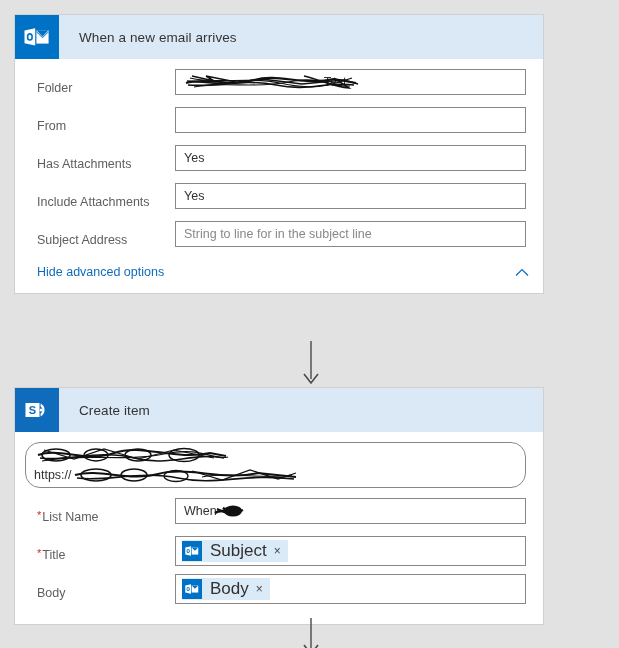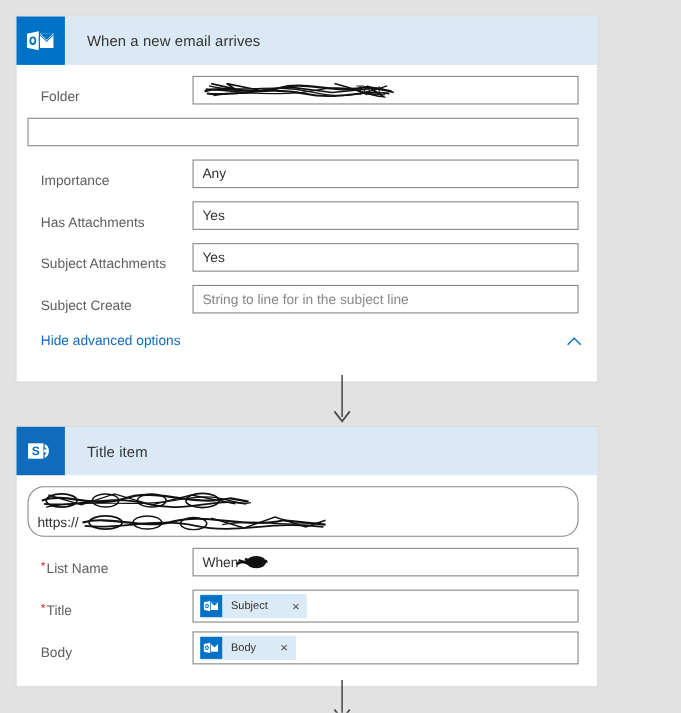--- a/index.html
+++ b/index.html
@@ -50,21 +50,21 @@
   .app-icon.outlook { background: #0072c6; }
   .app-icon.sharepoint { background: #0f6cbd; }
   .card-title {
     font-size: 13.5px;
     color: #333333;
     padding-left: 20px;
     letter-spacing: 0.1px;
   }
 
   .card-body {
-    padding: 10px 14px 16px 10px;
+    padding: 10px 14px 0 10px;
   }
 
   
   .field-row {
     display: flex;
     align-items: flex-start;
     min-height: 38px;
   }
   .field-label {
     width: 150px;
@@ -152,23 +152,23 @@
     width: 20px;
     height: 20px;
     background: #0072c6;
     flex: 0 0 20px;
     display: flex;
     align-items: center;
     justify-content: center;
     margin-right: 8px;
   }
   .token-label {
-    font-size: 10px;
+    font-size: 17px;
     color: #323130;
-    margin-right: 22px;
+    margin-right: 7px;
   }
   .token-x {
     font-size: 12px;
     color: #484644;
     cursor: pointer;
     line-height: 1;
   }
 
   
   .adv-row {
@@ -235,56 +235,49 @@
                 <path d="M120 4 C 140 9, 150 15, 165 16 L 150 6" stroke="#111" stroke-width="1.4" fill="none"></path>
               </svg>
             </span>
             <span class="input-value">Test</span>
           </div>
         </div>
       </div>
 
 
       <div class="field-row">
+        <div class="field-label">From</div>
         <div class="field-control">
           <div class="input-box">
             <span class="input-value"></span>
           </div>
         </div>
       </div>
 
-      <div class="field-row">
-        <div class="field-label">Importance</div>
-        <div class="field-control">
-          <div class="input-box">
-            <span class="input-value">Any</span>
-          </div>
-        </div>
-      </div>
 
       <div class="field-row">
         <div class="field-label">Has Attachments</div>
         <div class="field-control">
           <div class="input-box">
             <span class="input-value">Yes</span>
           </div>
         </div>
       </div>
 
       <div class="field-row">
-        <div class="field-label">Subject Attachments</div>
+        <div class="field-label">Include Attachments</div>
         <div class="field-control">
           <div class="input-box">
             <span class="input-value">Yes</span>
           </div>
         </div>
       </div>
 
       <div class="field-row">
-        <div class="field-label">Subject Create</div>
+        <div class="field-label">Subject Address</div>
         <div class="field-control">
           <div class="input-box">
             <span class="input-value placeholder">String to line for in the subject line</span>
           </div>
         </div>
       </div>
 
       <div class="adv-row">
         <span class="adv-link">Hide advanced options</span>
         <span class="adv-chevron">
@@ -308,21 +301,21 @@
 
     <div class="card-header">
       <div class="app-icon sharepoint">
         <svg width="26" height="22" viewBox="0 0 26 22">
           <rect x="1.5" y="4.0" width="14" height="14" fill="#ffffff"></rect>
           <text x="8.5" y="14.6" font-family="Liberation Sans, sans-serif" font-size="11" font-weight="bold" fill="#0f6cbd" text-anchor="middle">S</text>
           <path d="M16.6 4.6 A 7.2 7.2 0 0 1 16.6 17.4 L 16.6 14.6 A 4.4 4.4 0 0 0 16.6 7.4 Z" fill="#ffffff"></path>
           <circle cx="17.2" cy="11.0" r="1.5" fill="#ffffff"></circle>
         </svg>
       </div>
-      <div class="card-title">Title item</div>
+      <div class="card-title">Create item</div>
     </div>
 
     <div class="card-body" style="padding-bottom:12px;">
 
       <div class="field-row" style="min-height:56px;">
         <div class="field-control">
           <div class="input-box tall">
             <span class="redact-wrap" style="height:20px;">
               <span class="under">SharePoint Site Name Redacted</span>
               <svg class="redact-svg" width="200" height="20" viewBox="0 0 200 20">

